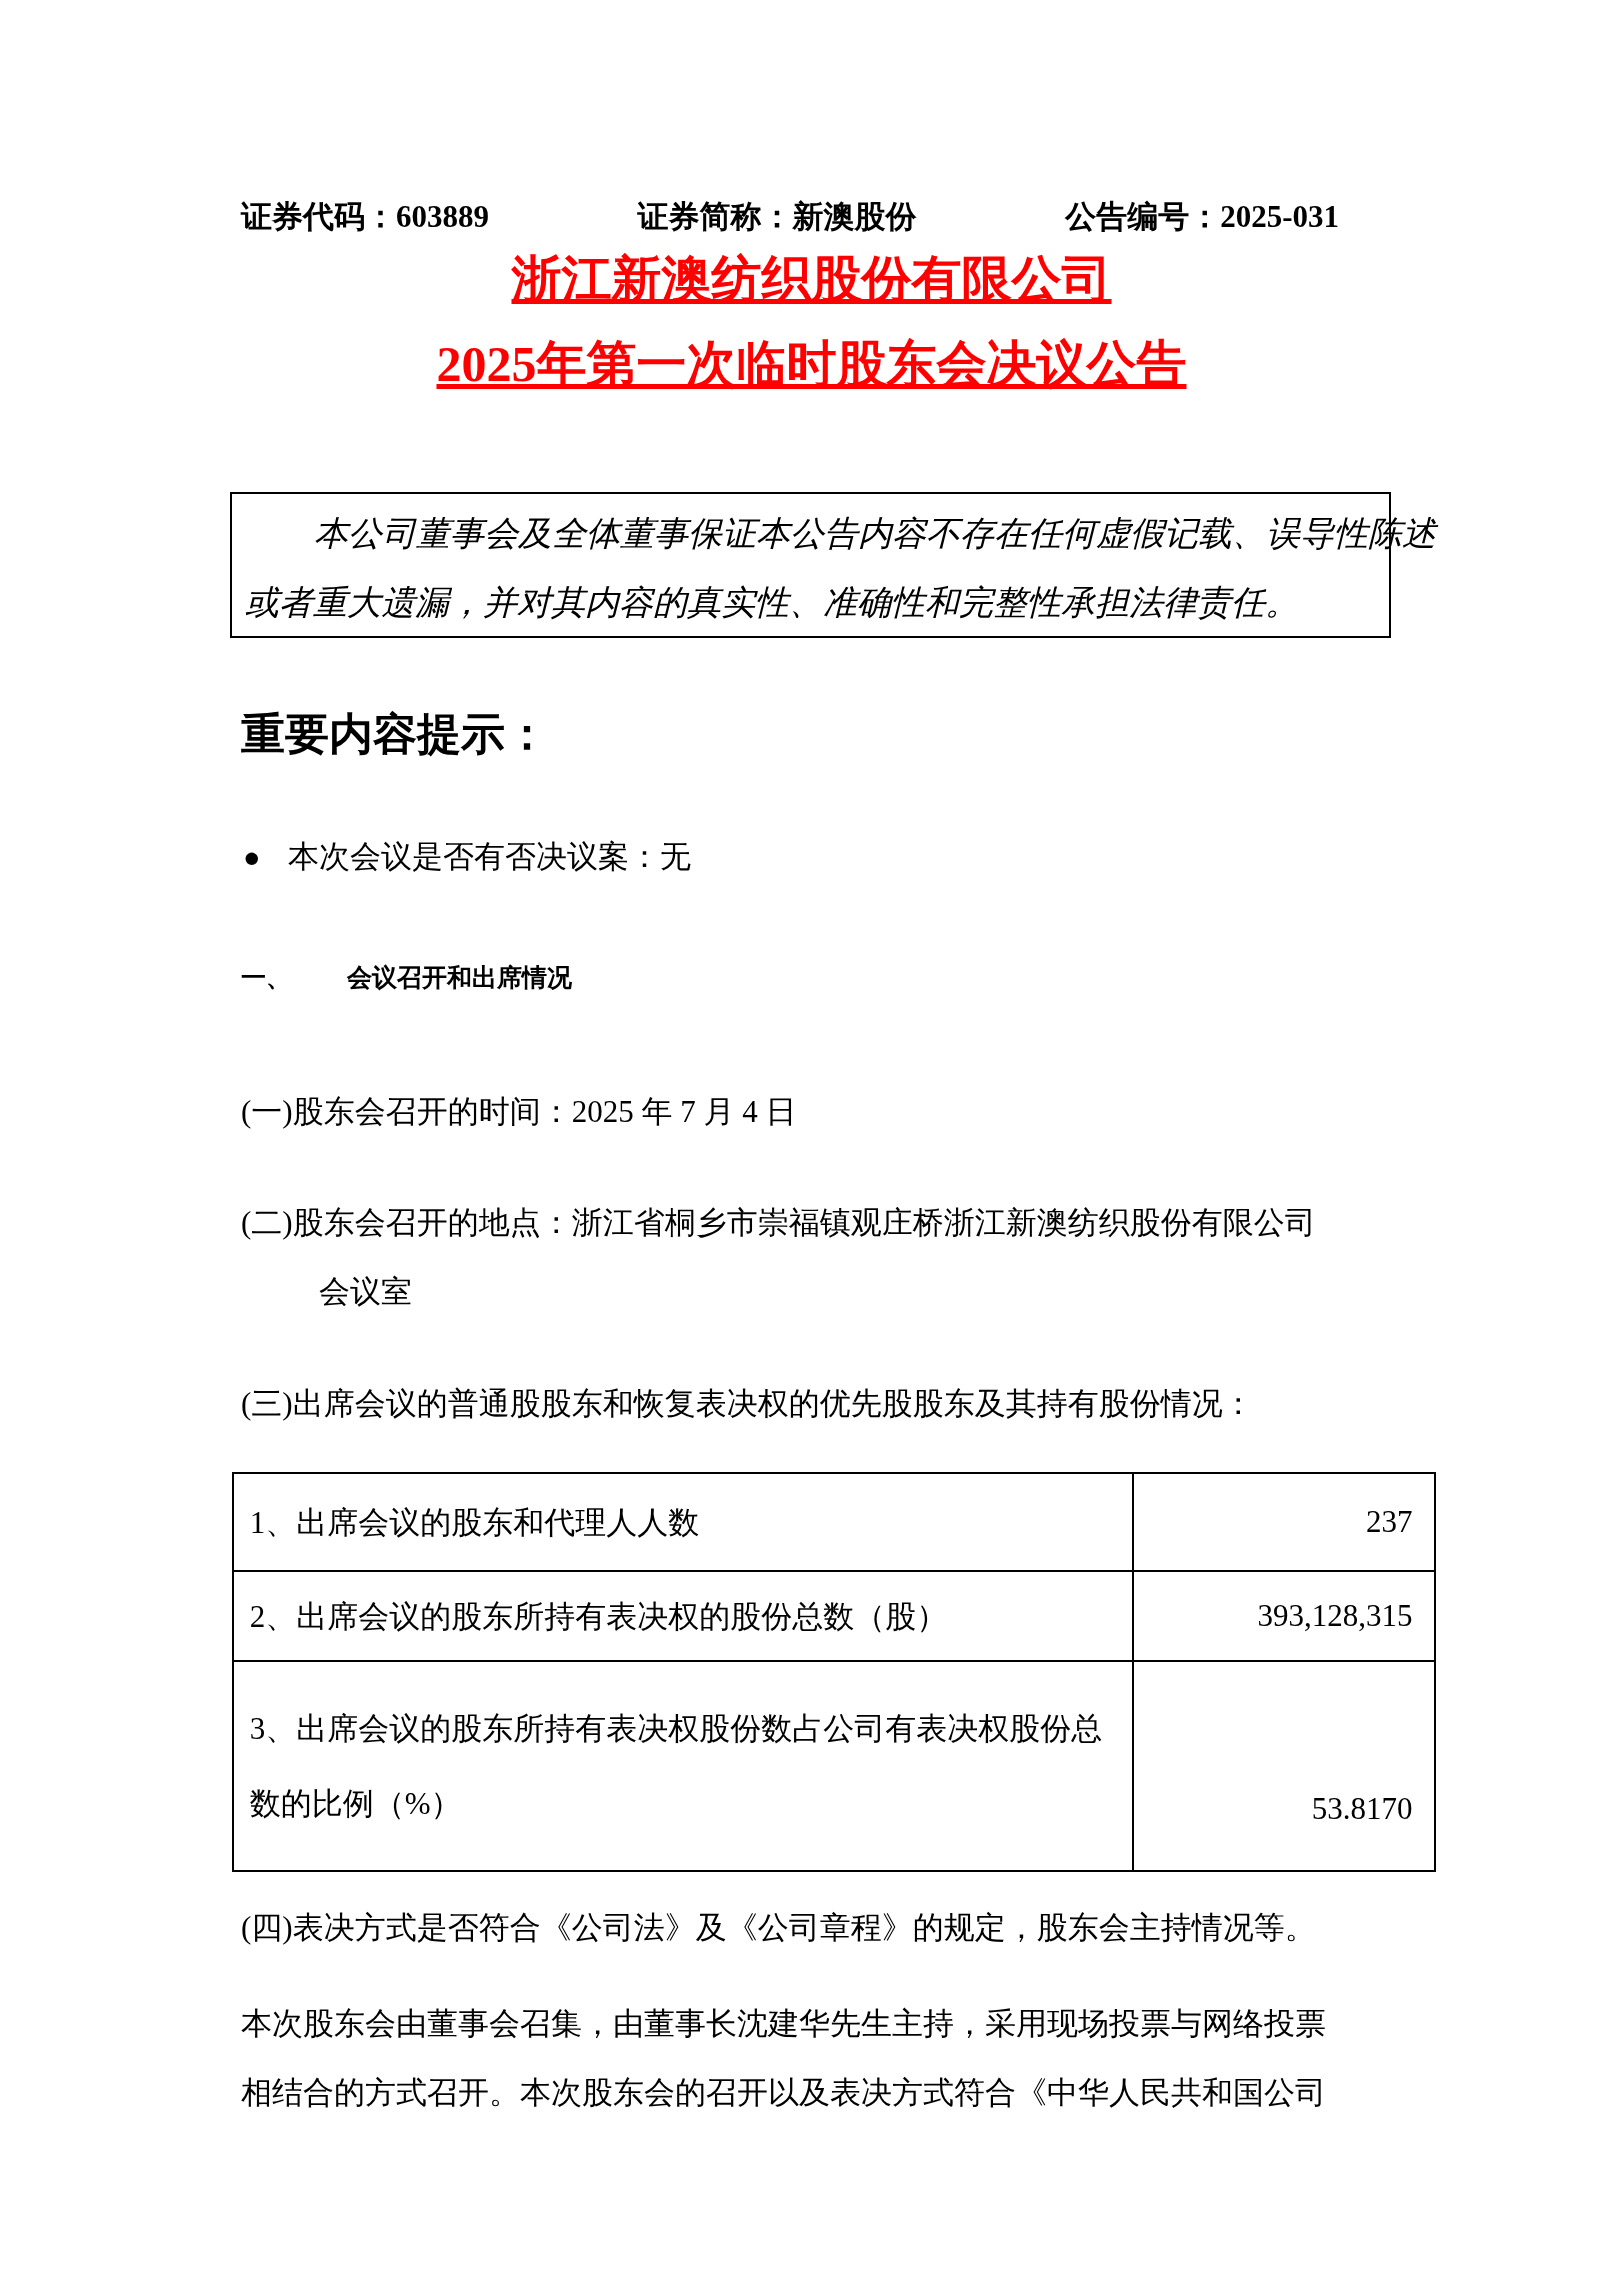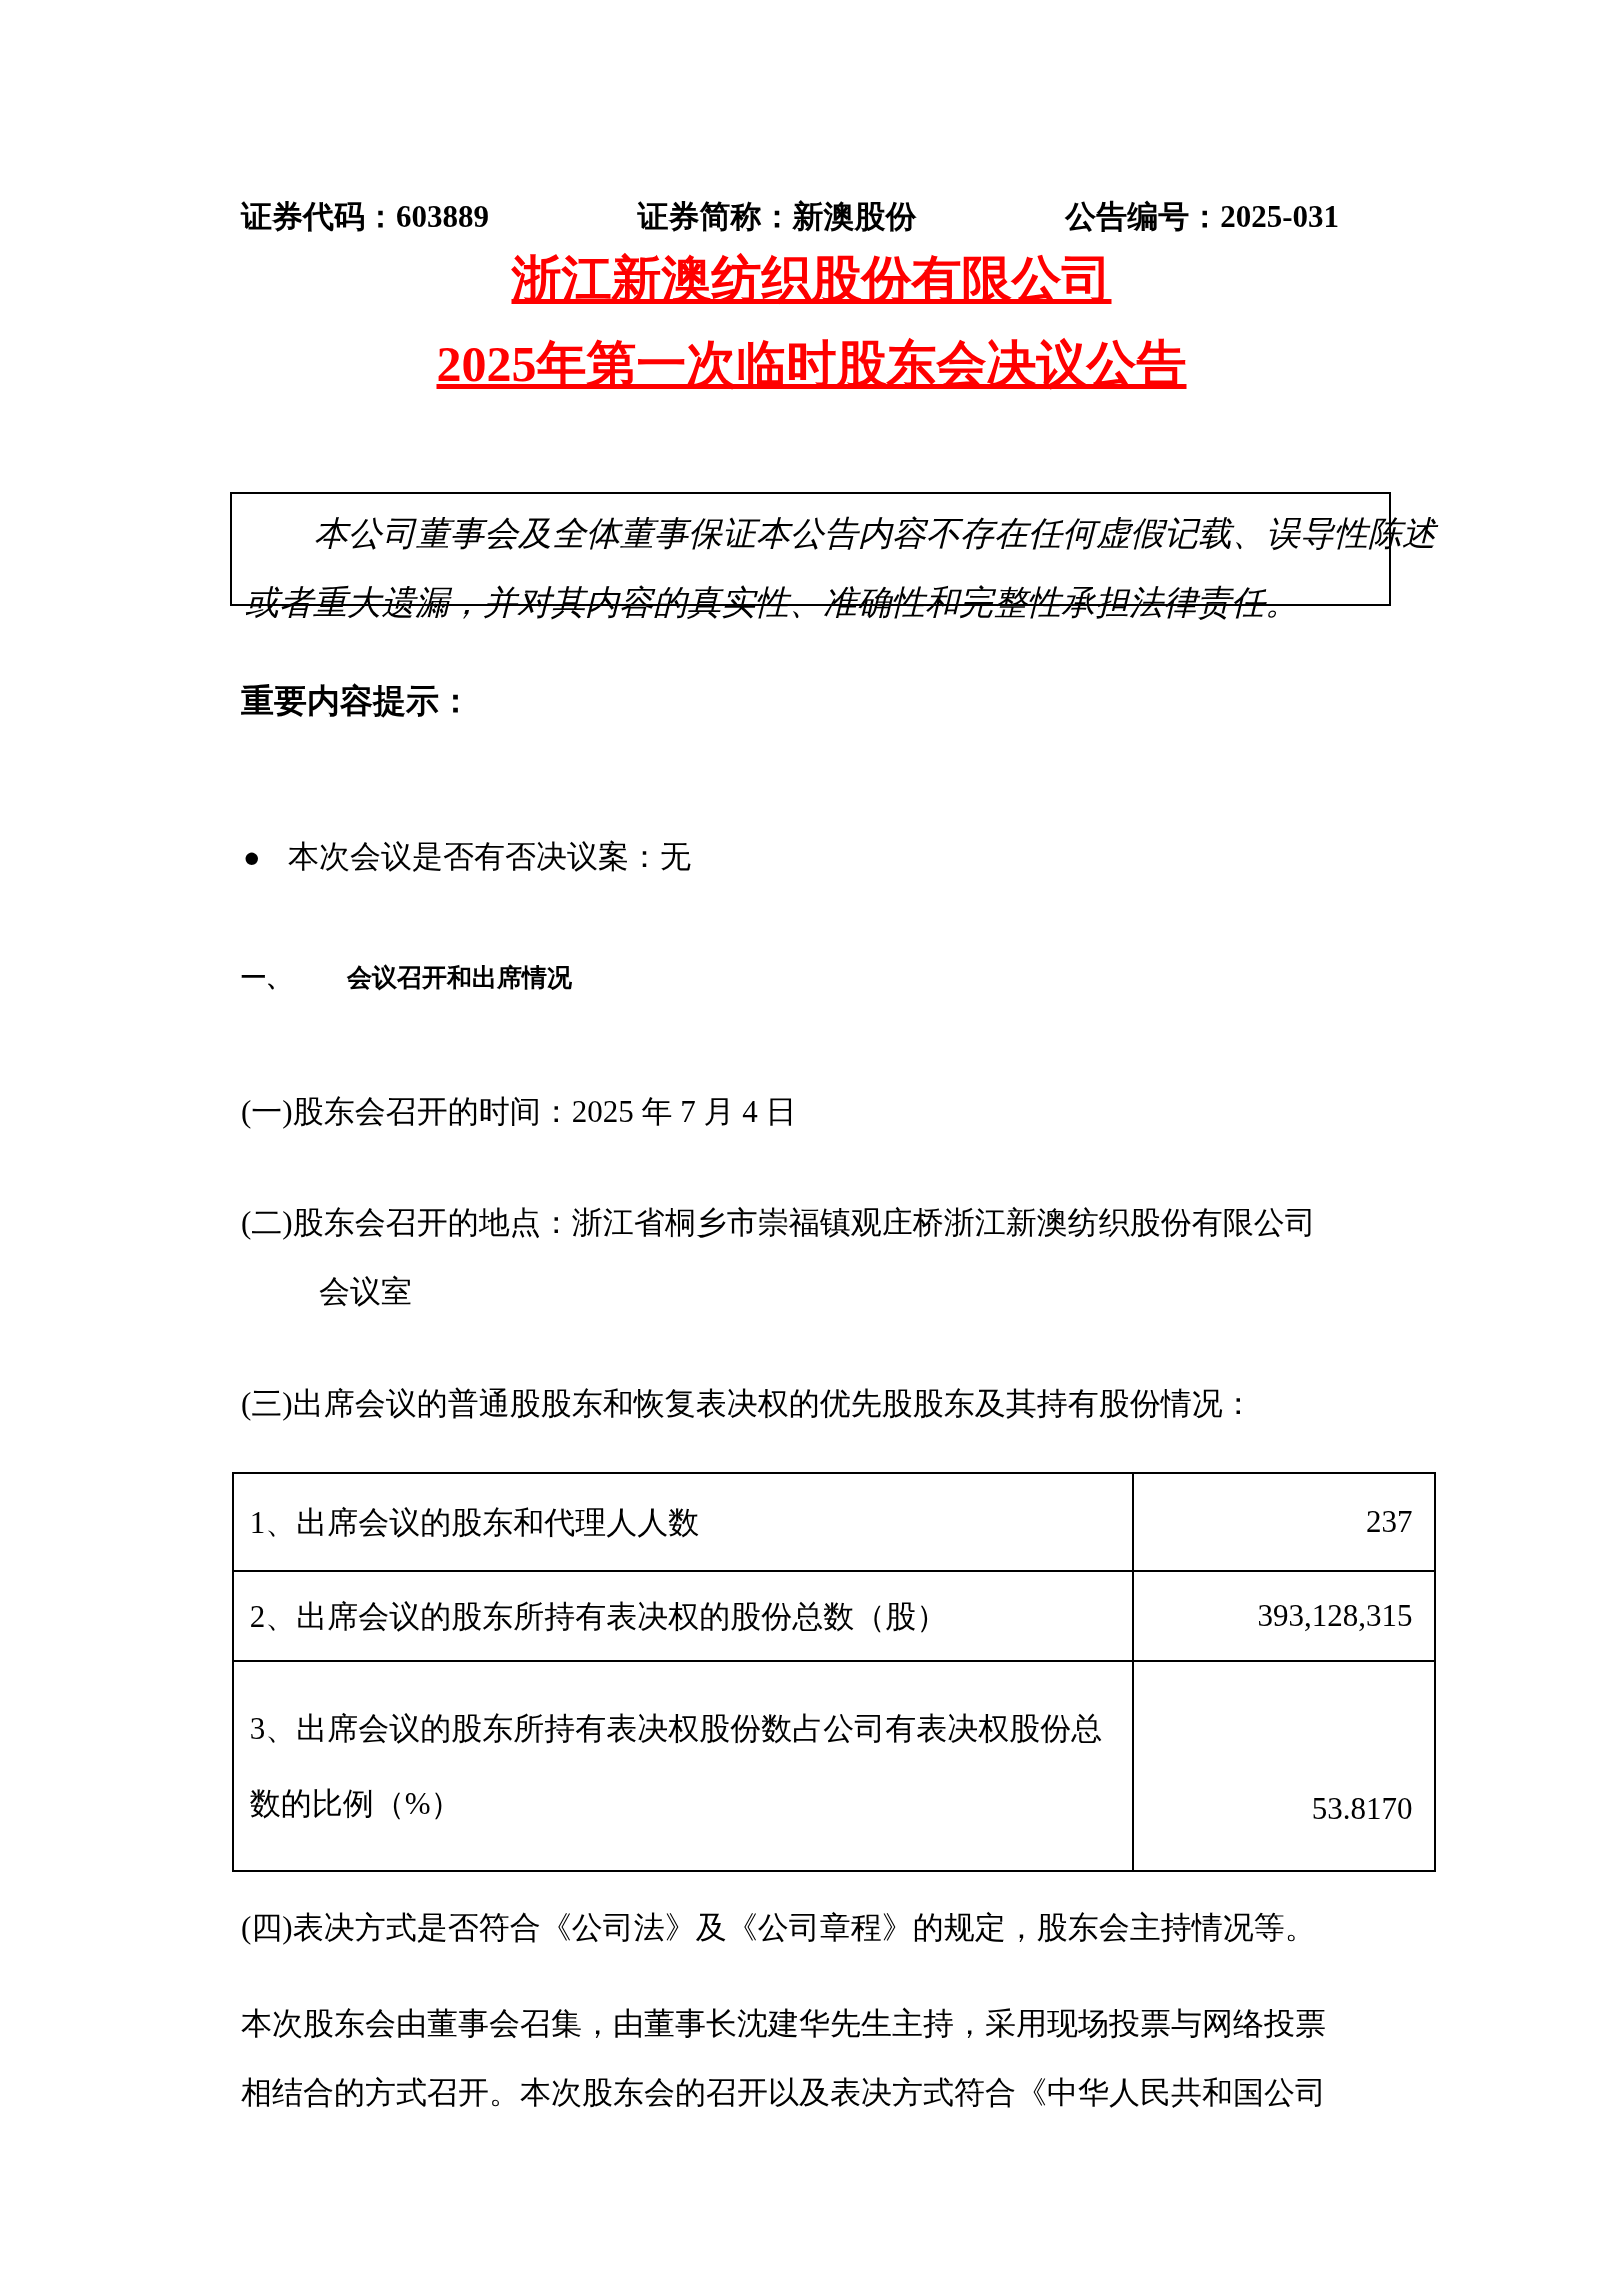--- a/index.html
+++ b/index.html
@@ -26,38 +26,38 @@
     text-align:center;
     font-weight:bold;font-size:50px;line-height:56px;
     white-space:nowrap;
     text-decoration:underline;
   }
   .title-company{top:251px;}
   .title-subject{top:336px;}
   
   .disclaimer-box{
     position:absolute;top:492px;left:230px;
-    width:1161px;height:114px;
+    width:1161px;height:146px;
     border:2px solid #000;
     box-sizing:border-box;
     font-style:italic;
     font-size:34px;line-height:39px;
     white-space:nowrap;
   }
   .disclaimer-box .d1{margin:19.6px 0 0 13px;text-indent:69px;}
   .disclaimer-box .d2{margin:30px 0 0 13px;}
   .disclaimer-box p{padding:0;}
   
   .hei{
     font-family:"Liberation Sans","DejaVu Sans",sans-serif;
     font-weight:bold;
   }
   .note-heading{
-    position:absolute;top:682px;left:241px;
-    font-size:33px;line-height:38px;white-space:nowrap;
+    position:absolute;top:715px;left:241px;
+    font-size:44px;line-height:38px;white-space:nowrap;
   }
   .bullet-row{
     position:absolute;top:838px;left:243px;
     display:flex;align-items:center;
     font-size:31px;line-height:38px;white-space:nowrap;
   }
   .bullet-glyph{font-size:29px;margin-right:27.5px;line-height:38px;}
   .sec-heading{
     position:absolute;top:958px;left:241px;
     font-size:25px;line-height:38px;white-space:nowrap;

